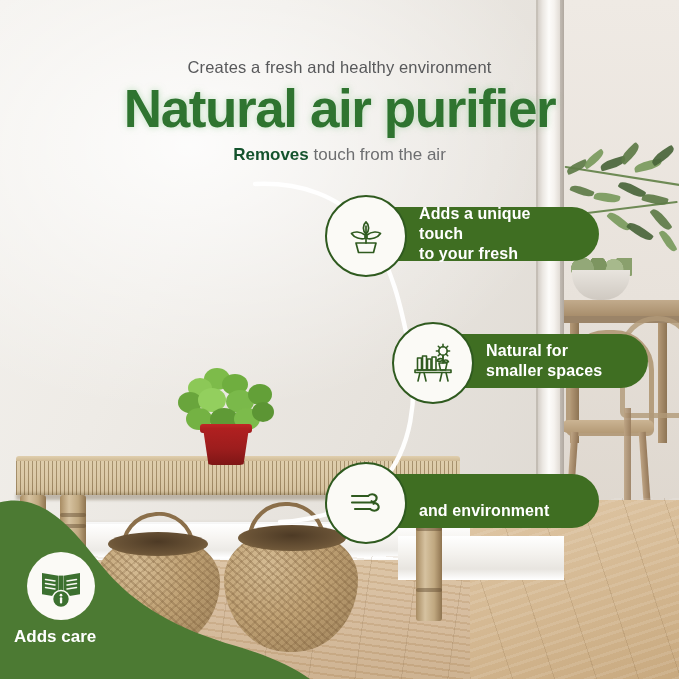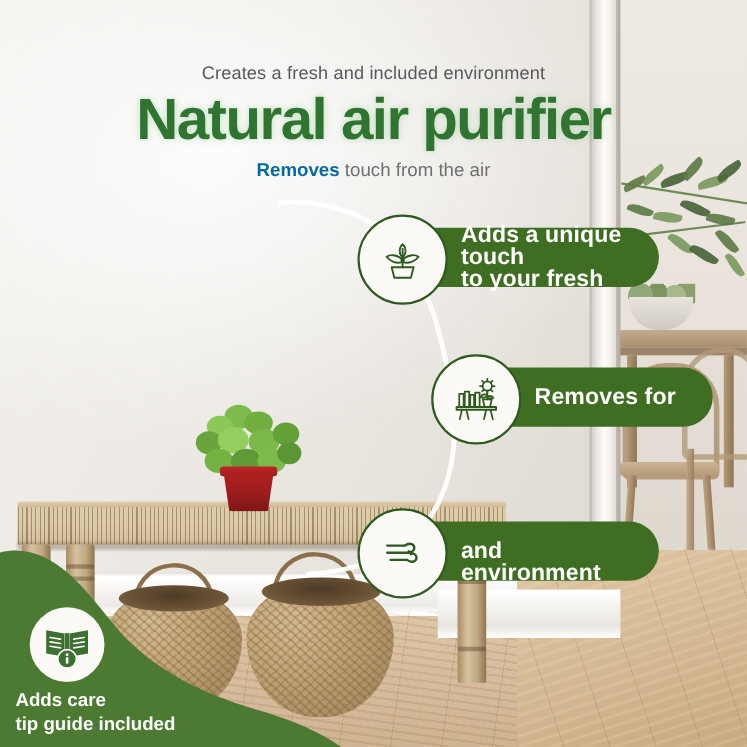--- a/index.html
+++ b/index.html
@@ -105,38 +105,38 @@
 
   
   .arc{position:absolute;left:0;top:0;width:679px;height:679px;pointer-events:none;}
 
   .green-corner{position:absolute;left:-6px;top:470px;width:320px;height:215px;}
 
   .badge{position:absolute;display:flex;align-items:center;}
   .badge .pill{position:absolute;left:56px;top:12px;height:54px;
     background:#3f6e22;border-radius:0 27px 27px 0;display:flex;align-items:center;
     padding:0 24px 0 38px;box-sizing:border-box;}
-  .badge .pill span{color:#fff;font-weight:bold;font-size:21px;line-height:20px;letter-spacing:.1px;}
+  .badge .pill span{color:#fff;font-weight:bold;font-size:16px;line-height:20px;letter-spacing:.1px;}
   .badge .circ{position:absolute;left:0;top:0;width:78px;height:78px;border-radius:50%;
     background:#fbfaf6;border:2.5px solid #2f5a1f;display:flex;align-items:center;justify-content:center;z-index:2;}
 
   .corner-badge{position:absolute;left:22px;top:552px;width:160px;height:120px;}
   .corner-badge .cb-circ{position:absolute;left:5px;top:0;width:68px;height:68px;border-radius:50%;
     background:#fbfaf6;display:flex;align-items:center;justify-content:center;}
   .corner-badge .cb-txt{position:absolute;left:-8px;top:74px;width:168px;color:#fff;
     font-weight:bold;font-size:17px;line-height:22px;text-align:left;}
 
   
   .head{position:absolute;left:0;top:0;width:679px;text-align:center;}
   .kicker{font-size:16.5px;color:#58595b;padding-top:58px;letter-spacing:.15px;}
   .title{font-size:53px;font-weight:bold;color:#2f7430;letter-spacing:-1.4px;
     margin-top:2px;line-height:60px;
     text-shadow:0 0 7px rgba(140,200,140,.55), 0 0 2px rgba(255,255,255,.8);}
   .sub{font-size:17px;color:#6d6e70;margin-top:6px;}
-  .sub b{color:#0369a1;}
+  .sub b{color:#14532d;}
 </style>
 </head>
 <body>
 
 <div class="shot">
 
   <div class="photo">
 
     <div class="wall"></div>
     <div class="wall-shade"></div>
@@ -240,21 +240,21 @@
   <svg class="green-corner" viewBox="0 0 320 215">
     <path d="M0,34 C46,18 78,58 108,96 C140,136 186,160 242,176 C276,186 302,198 320,212 L320,215 L0,215 Z" fill="#4c7a33"></path>
   </svg>
 
   <svg class="arc" viewBox="0 0 679 679">
     <path d="M255,184 C300,182 340,196 364,226 C392,262 402,310 410,352
              C418,398 412,448 382,482 C358,508 318,520 280,522" fill="none" stroke="#ffffff" stroke-width="4.4" stroke-linecap="round" opacity=".95"></path>
   </svg>
 
   <div class="head">
-    <div class="kicker">Creates a fresh and included environment</div>
+    <div class="kicker">Creates a fresh and healthy environment</div>
     <div class="title">Natural air purifier</div>
     <div class="sub"><b>Removes</b><span> touch from the air</span></div>
   </div>
 
   <div class="badge" style="left:325px;top:195px;width:275px;height:78px;">
     <div class="pill" style="width:218px;">
       <span>
         <span>Adds a unique touch</span><br>
         <span>to your fresh</span>
       </span>
@@ -268,21 +268,22 @@
           <path d="M24 22 C29 18 35 18.5 37.5 20.5 C34.5 25 28.5 26.5 24 25.5 Z"></path>
           <path d="M13 30 L33 30 L30.5 39.5 L15.5 39.5 Z"></path>
         </g>
       </svg>
     </div>
   </div>
 
   <div class="badge" style="left:392px;top:322px;width:258px;height:78px;">
     <div class="pill" style="width:200px;">
       <span>
-        <span>Removes for</span><br>
+        <span>Natural for</span><br>
+        <span>smaller spaces</span>
       </span>
     </div>
     <div class="circ">
       <svg width="48" height="48" viewBox="0 0 48 48">
         <g fill="none" stroke="#2f5a1f" stroke-width="1.6" stroke-linejoin="round" stroke-linecap="round">
           <path d="M6 31 L42 31 L42 33.5 L6 33.5 Z"></path>
           <path d="M11 33.5 L9 42"></path>
             <path d="M15 33.5 L17 42"></path>
           <path d="M33 33.5 L31 42"></path>
             <path d="M37 33.5 L39 42"></path>
@@ -340,17 +341,16 @@
         </g>
         <circle cx="23" cy="36" r="8.5" fill="#3c7030" stroke="#fbfaf6" stroke-width="1.6"></circle>
         <g fill="#fbfaf6">
           <circle cx="23" cy="32.2" r="1.35"></circle>
           <rect x="21.9" y="34.3" width="2.3" height="6.2" rx="1"></rect>
         </g>
       </svg>
     </div>
     <div class="cb-txt">
       <div>Adds care</div>
-      <div>tip guide included</div>
     </div>
   </div>
 
 </div>
 
 </body></html>

